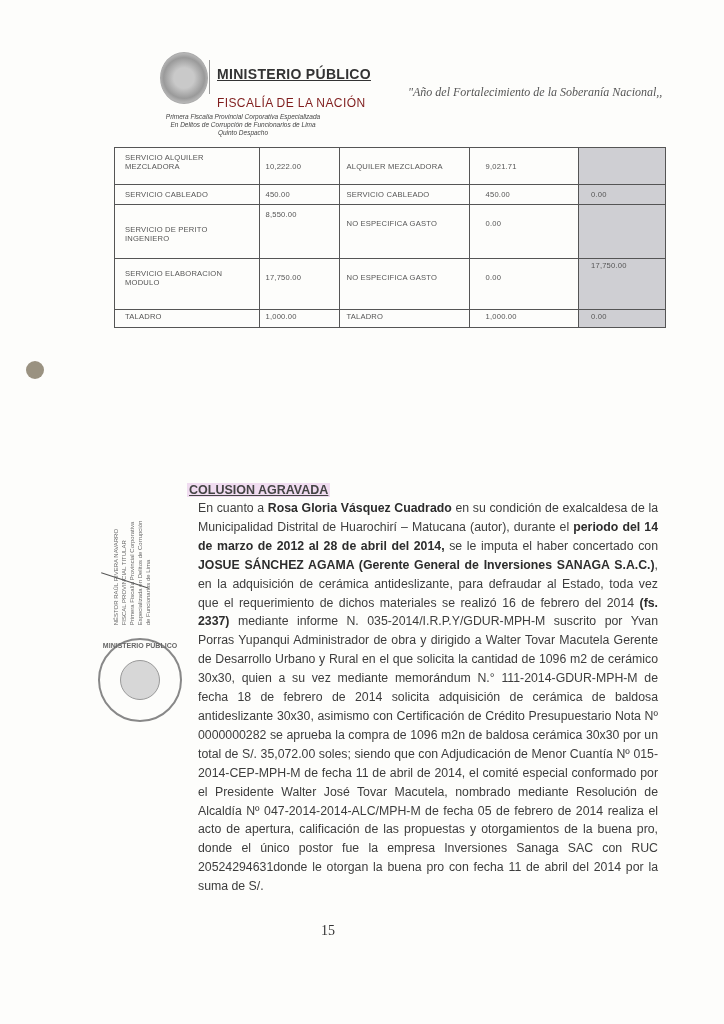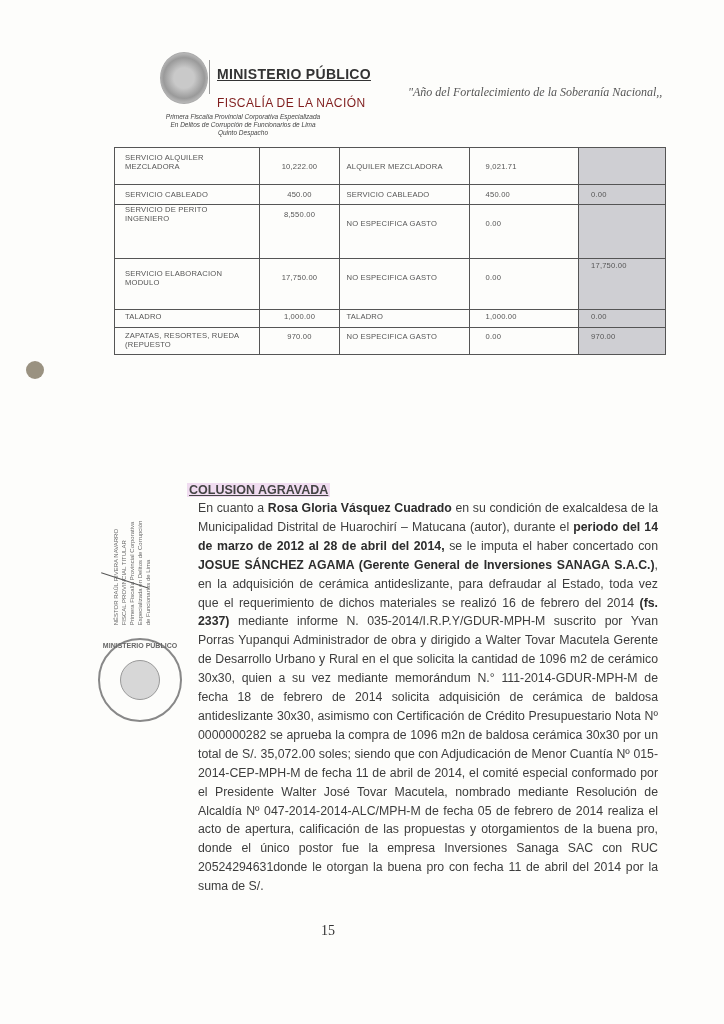--- a/index.html
+++ b/index.html
@@ -12,21 +12,21 @@
     border:1px solid #aaa; }
   .header-divider { position:absolute; left:209px; top:60px; width:1px; height:34px; background:#999; }
   .ministry-title { position:absolute; left:217px; top:66px; font-size:14px; font-weight:bold; color:#333; letter-spacing:0.3px; text-decoration:underline; text-decoration-thickness:1px; }
   .ministry-sub { position:absolute; left:217px; top:96px; font-size:12px; color:#7f1d1d; letter-spacing:0.4px; }
   .office-lines { position:absolute; left:148px; top:113px; width:190px; text-align:center; font-size:6.5px; font-style:italic; color:#444; line-height:8px; }
   .year-motto { position:absolute; left:408px; top:85px; font-family:"Liberation Serif", serif; font-style:italic; font-size:12px; color:#555; }
 
   table.expenses { position:absolute; left:114px; top:147px; border-collapse:collapse; width:552px; font-size:7.6px; color:#555; letter-spacing:0.2px; }
   table.expenses td { border:1px solid #555; vertical-align:top; padding:5px 6px; }
   table.expenses td.c1 { width:132px; padding-left:10px; }
-  table.expenses td.c2 { width:70px; text-align:center; }
+  table.expenses td.c2 { width:70px; }
   table.expenses td.c3 { width:120px; }
   table.expenses td.c4 { width:90px; padding-left:16px; }
   table.expenses td.c5 { width:70px; background:#cfcfd3; padding-left:12px; }
   table.expenses td.mid { vertical-align:middle; }
 
   .side-dot { position:absolute; left:26px; top:361px; width:18px; height:18px; border-radius:50%; background:#9a9281; }
 
   .section-heading { position:absolute; left:187px; top:483px; font-size:12.5px; font-weight:bold; color:#444; text-decoration:underline;
     background:#f0dcf0; padding:0 2px; }
   .body-text { position:absolute; left:187px; top:499px; width:460px; font-size:12.3px; line-height:18.9px; color:#3d3d3d; text-align:justify;margin-left:11px; }
@@ -66,46 +66,39 @@
     <td class="c5 mid"></td>
   </tr>
   <tr style="height:20px;">
     <td class="c1">SERVICIO CABLEADO</td>
     <td class="c2">450.00</td>
     <td class="c3">SERVICIO CABLEADO</td>
     <td class="c4">450.00</td>
     <td class="c5">0.00</td>
   </tr>
   <tr style="height:54px;">
-    <td class="c1" style="padding-top:0;margin-top:34px;">SERVICIO DE PERITO INGENIERO</td>
+    <td class="c1" style="padding-top:20px;margin-top:34px;">SERVICIO DE PERITO INGENIERO</td>
     <td class="c2" style="">8,550.00</td>
     <td class="c3" style="padding-top:14px;">NO ESPECIFICA GASTO</td>
     <td class="c4" style="padding-top:14px;">0.00</td>
     <td class="c5"></td>
   </tr>
   <tr style="height:51px;">
     <td class="c1" style="padding-top:10px;">SERVICIO ELABORACION MODULO</td>
     <td class="c2" style="padding-top:14px;">17,750.00</td>
     <td class="c3" style="padding-top:14px;">NO ESPECIFICA GASTO</td>
     <td class="c4" style="padding-top:14px;">0.00</td>
     <td class="c5" style="padding-top:2px;">17,750.00</td>
   </tr>
   <tr style="height:18px;">
     <td class="c1" style="padding-top:2px;padding-bottom:2px;">TALADRO</td>
     <td class="c2" style="padding-top:2px;padding-bottom:2px;">1,000.00</td>
     <td class="c3" style="padding-top:2px;padding-bottom:2px;">TALADRO</td>
     <td class="c4" style="padding-top:2px;padding-bottom:2px;">1,000.00</td>
     <td class="c5" style="padding-top:2px;padding-bottom:2px;">0.00</td>
-  </tr>
-  <tr style="height:27px;">
-    <td class="c1" style="padding-top:3px;padding-bottom:2px;">ZAPATAS, RESORTES, RUEDA (REPUESTO</td>
-    <td class="c2" style="padding-top:4px;">970.00</td>
-    <td class="c3" style="padding-top:4px;">NO ESPECIFICA GASTO</td>
-    <td class="c4" style="padding-top:4px;">0.00</td>
-    <td class="c5" style="padding-top:4px;">970.00</td>
   </tr>
 </tbody>
   </table>
 
 <div class="side-dot"></div>
 
 <div class="section-heading">COLUSION AGRAVADA</div>
 
 <div class="body-text">
   <p>

